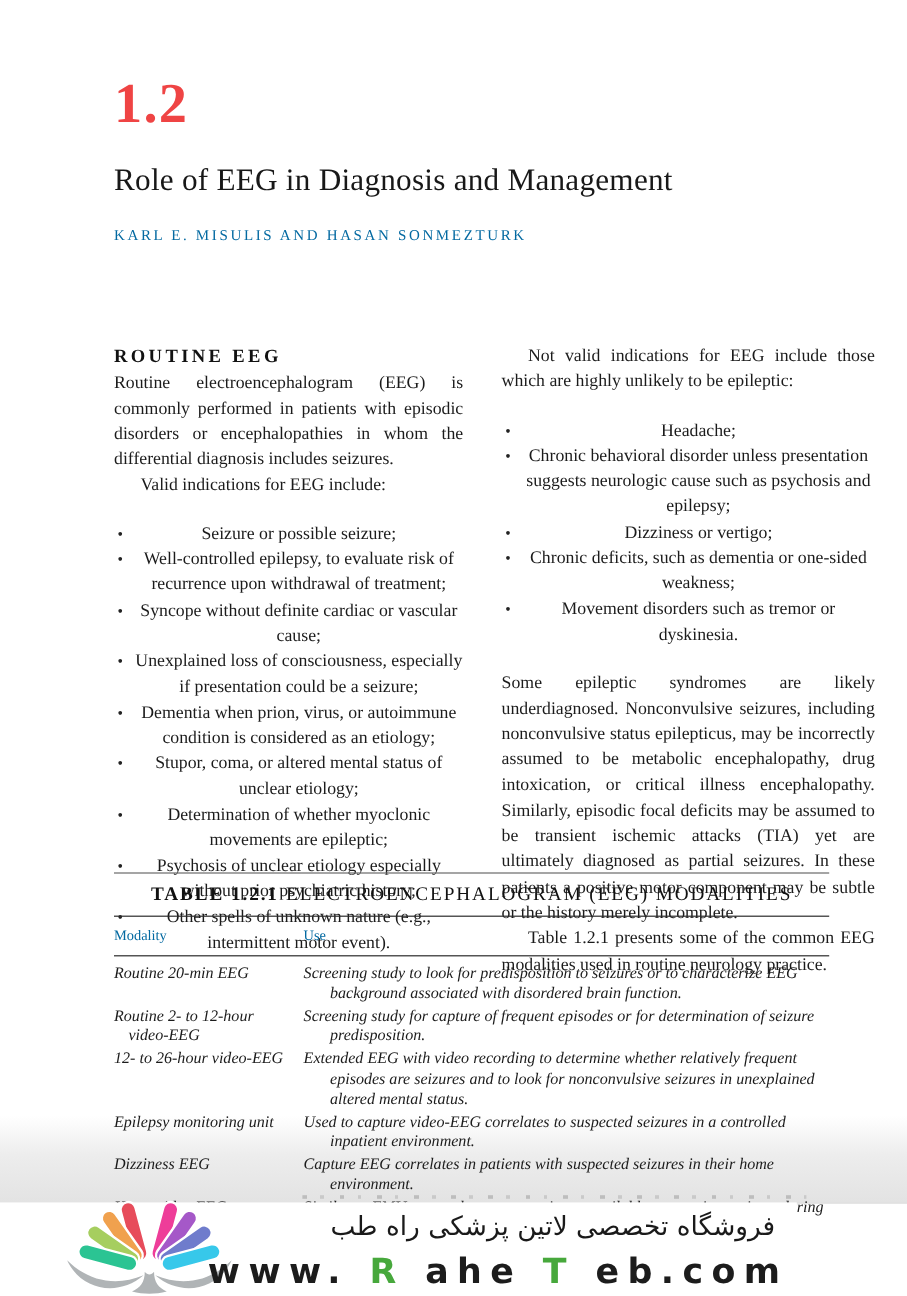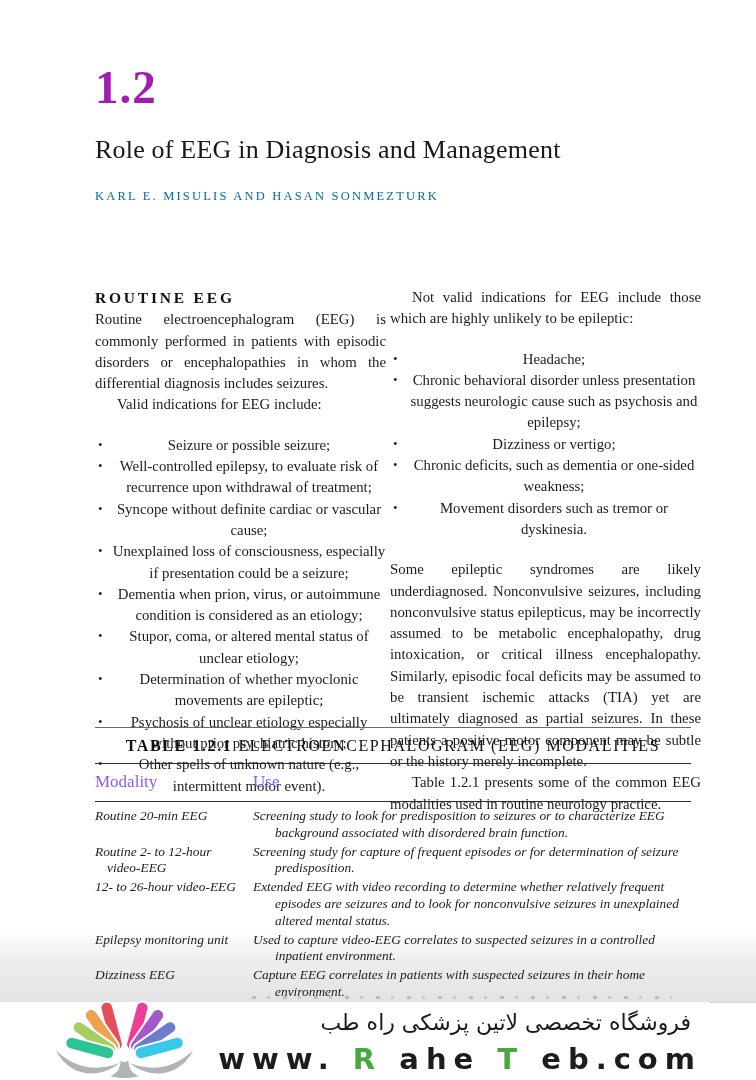--- a/index.html
+++ b/index.html
@@ -1,60 +1,60 @@
 <!DOCTYPE html>
 <html style="--accent: #47a83c;"><head>
 <meta charset="utf-8">
 <style>
   html,body{margin:0;padding:0;background:#fff;}
   .page{position:relative;width:756px;height:1080px;background:#ffffff;overflow:hidden;
         font-family:"Liberation Serif","DejaVu Serif",serif;color:#1b1b1b;}
 
   
   .chapter-header{position:absolute;left:95px;top:64px;width:620px;}
-  .chapter-number{font-size:47px;font-weight:700;letter-spacing:1px;color:#a21caf;line-height:1;}
+  .chapter-number{font-size:47px;font-weight:700;letter-spacing:1px;color:#ef4444;line-height:1;}
   .chapter-title{font-size:26px;font-weight:400;margin:24px 0 0 0;color:#181818;letter-spacing:.2px;font-family:Liberation Serif, serif;}
   .authors{margin-top:24px;font-size:12.5px;letter-spacing:2.2px;color:#0369a1;}
 
   
   .columns{position:absolute;left:95px;top:287px;width:618px;display:grid;
-           grid-template-columns:291px 311px;column-gap:4px;
+           grid-template-columns:291px 311px;column-gap:32px;
            font-size:14.8px;line-height:21.3px;}
   .col{min-width:0;}
   .section-heading{font-size:15.5px;font-weight:700;letter-spacing:2.8px;margin:0 0 1px 0;color:#111;}
   .columns p{margin:0;}
   .just{text-align:justify;}
   .ind{text-indent:22px;}
   .mt{margin-top:19px !important;}
   ul.bullets{list-style:none;margin:19px 0 0 0;padding:0;}
   ul.bullets li{position:relative;padding-left:17px;margin:0;text-align:center;}
   ul.bullets li::before{content:"\2022";position:absolute;left:3px;top:-1px;font-size:13px;color:#222;}
 
   
   .modality-table{position:absolute;left:95px;top:727px;width:596px;border-top:1.3px solid #6a6a6a;}
   .ttitle{text-align:center;padding:9px 0 8px 0;font-size:16px;letter-spacing:1.6px;color:#111;}
   .tlabel{font-weight:700;margin-right:6px;}
   .rule{border-top:1.8px solid #2c2c2c;}
-  .thead{display:grid;grid-template-columns:158px 1fr;padding:8px 0 9px 0;font-size:17px;color:#8b5cf6;}
+  .thead{display:grid;grid-template-columns:158px 1fr;padding:8px 0 9px 0;font-size:12px;color:#0369a1;}
   .tbody{padding-top:6px;font-size:13.4px;line-height:16.8px;}
   .trow{display:grid;grid-template-columns:158px 1fr;margin-bottom:2px;font-style:italic;}
   .cell{min-width:0;}
   .modality{padding-left:12px;text-indent:-12px;padding-right:6px;}
   .use{padding-left:22px;text-indent:-22px;}
   .trow.clipped .use{height:17px;overflow:hidden;}
 
   
   .shade-band{position:absolute;left:0;top:930px;width:756px;height:72px;
       background:linear-gradient(180deg,rgba(224,224,224,0) 0%,rgba(222,222,222,.55) 45%,#e3e3e3 100%);
       border-bottom:1px solid #d5d5d5;}
   .remnant{position:absolute;left:252px;top:996px;width:420px;height:3px;opacity:.75;
       background:repeating-linear-gradient(90deg,#b0b0b0 0 4px,transparent 4px 15px,#c0c0c0 15px 18px,transparent 18px 31px);}
 
   
-  .watermark{position:absolute;left:0;top:1002px;width:664px;height:78px;background:#ffffff;padding-left:45px;}
+  .watermark{position:absolute;left:0;top:1002px;width:664px;height:78px;background:#ffffff;}
   .logo{position:absolute;left:42px;top:-2px;}
   .fa-line{position:absolute;right:18px;top:8px;font-family:"DejaVu Sans",sans-serif;
            font-size:22px;color:#1a1a1a;direction:rtl;}
   .url{position:absolute;right:7px;top:40px;font-family:"DejaVu Sans",sans-serif;
        font-size:29px;font-weight:700;letter-spacing:7px;color:#1c1c1c;white-space:nowrap;}
   .seg.accent{color:var(--accent,#47a83c);}
 </style>
 </head>
 <body>
 

